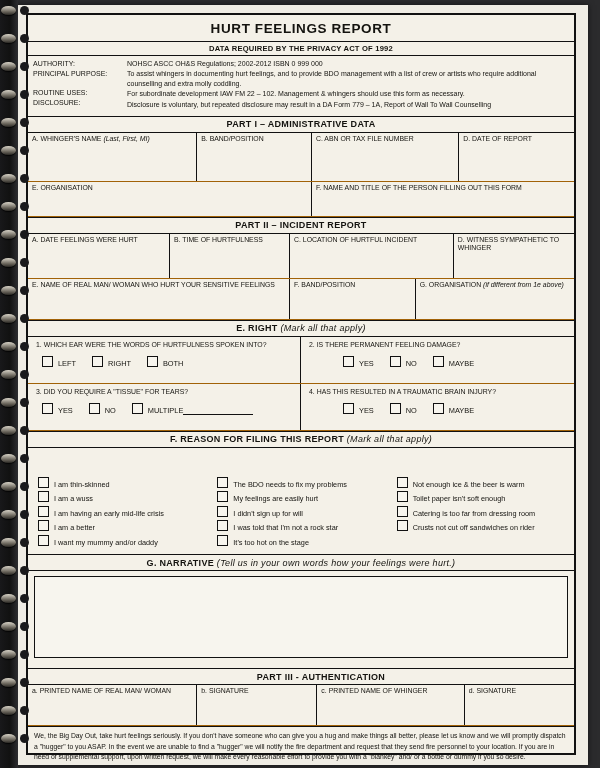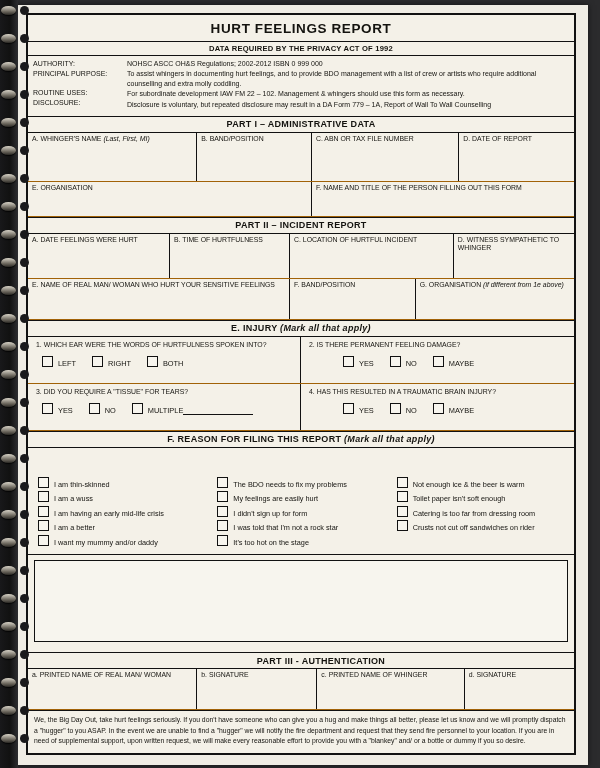--- a/index.html
+++ b/index.html
@@ -48,21 +48,21 @@
     padding:6px 0 5px;border-bottom:1px solid #111;
   }
   .band{
     text-align:center;font-weight:bold;font-size:7.6px;letter-spacing:.2px;
     padding:2px 8px;border-bottom:1px solid #111;
   }
   .sect{
     text-align:center;font-weight:bold;font-size:9px;letter-spacing:.3px;
     padding:2.5px 0 2.5px;border-top:1px solid #111;border-bottom:1px solid #111;
   }
-  .sect .it{font-style:italic;font-weight:bold;}
+  .sect .it{font-style:italic;font-weight:normal;}
   .auth{
     display:flex;border-bottom:1px solid #111;
   }
   .auth .lab{
     width:92px;flex:none;padding:3px 0 3px 5px;line-height:1.45;
     font-size:7px;
   }
   .auth .txt{
     flex:1;padding:3px 6px 3px 2px;line-height:1.45;font-size:7px;
   }
@@ -184,21 +184,21 @@
         </div>
         <div class="cell" style="width:23%">
           <span>F. BAND/POSITION</span>
         </div>
         <div class="cell" style="width:29%">
           <span>G. ORGANISATION </span><span class="it">(if different from 1e above)</span>
         </div>
       </div>
 
       <div class="sect">
-        <span>E. INJURY</span>
+        <span>E. RIGHT</span>
         <span class="it">(Mark all that apply)</span>
       </div>
 
       <div class="row injbox" style="height:46px">
         <div class="cell half">
           <div class="q">1. WHICH EAR WERE THE WORDS OF HURTFULNESS SPOKEN INTO?</div>
           <div class="optline">
             <span class="opt"><span class="cb"></span><span>LEFT</span></span>
             <span class="opt"><span class="cb"></span><span>RIGHT</span></span>
             <span class="opt"><span class="cb"></span><span>BOTH</span></span>
@@ -241,32 +241,36 @@
         <div class="rcol">
           <div class="ritem"><span class="cb"></span><span>I am thin-skinned</span></div>
           <div class="ritem"><span class="cb"></span><span>I am a wuss</span></div>
           <div class="ritem"><span class="cb"></span><span>I am having an early mid-life crisis</span></div>
           <div class="ritem"><span class="cb"></span><span>I am a better</span></div>
           <div class="ritem"><span class="cb"></span><span>I want my mummy and/or daddy</span></div>
         </div>
         <div class="rcol">
           <div class="ritem"><span class="cb"></span><span>The BDO needs to fix my problems</span></div>
           <div class="ritem"><span class="cb"></span><span>My feelings are easily hurt</span></div>
-          <div class="ritem"><span class="cb"></span><span>I didn't sign up for form</span></div>
+          <div class="ritem"><span class="cb"></span><span>I didn't sign up for will</span></div>
           <div class="ritem"><span class="cb"></span><span>I was told that I'm not a rock star</span></div>
           <div class="ritem"><span class="cb"></span><span>It's too hot on the stage</span></div>
         </div>
         <div class="rcol">
           <div class="ritem"><span class="cb"></span><span>Not enough ice &amp; the beer is warm</span></div>
           <div class="ritem"><span class="cb"></span><span>Toilet paper isn't soft enough</span></div>
           <div class="ritem"><span class="cb"></span><span>Catering is too far from dressing room</span></div>
           <div class="ritem"><span class="cb"></span><span>Crusts not cut off sandwiches on rider</span></div>
         </div>
       </div>
 
+      <div class="sect" style="border-top:none;">
+        <span>G. NARRATIVE</span>
+        <span class="it">(Tell us in your own words how your feelings were hurt.)</span>
+      </div>
       <div class="narr">
         <div class="narrin"></div>
       </div>
 
       <div class="sect" style="border-top:none;padding-left:40px;">PART III - AUTHENTICATION</div>
       <div class="row" style="height:40px">
         <div class="cell" style="width:31%">
           <span>a. PRINTED NAME OF REAL MAN/ WOMAN</span>
         </div>
         <div class="cell" style="width:22%">

